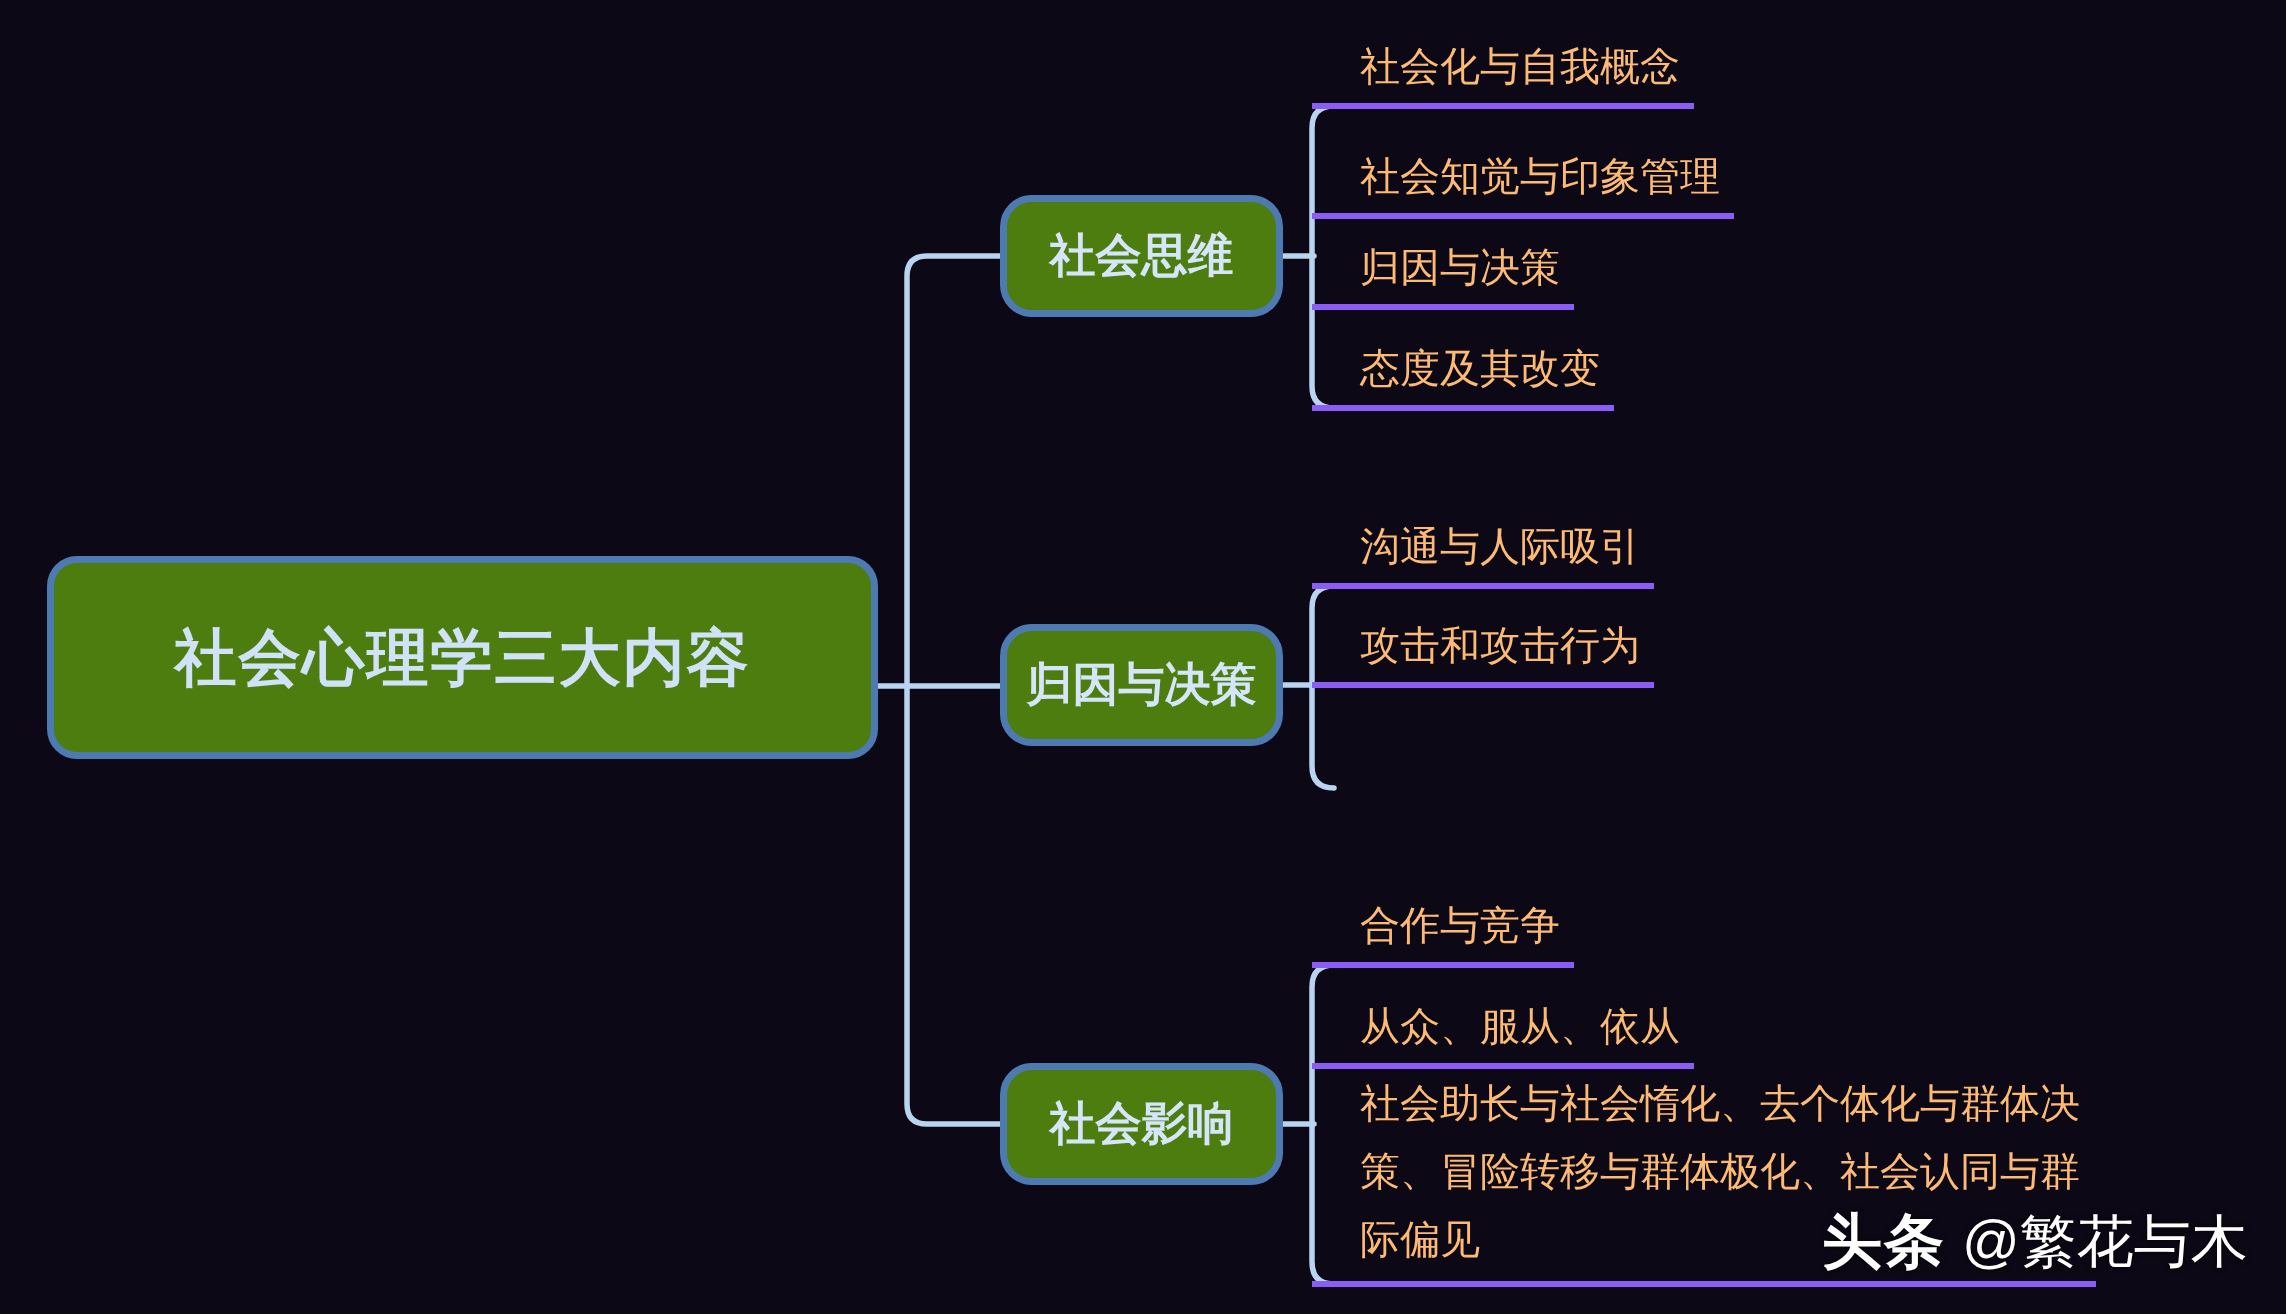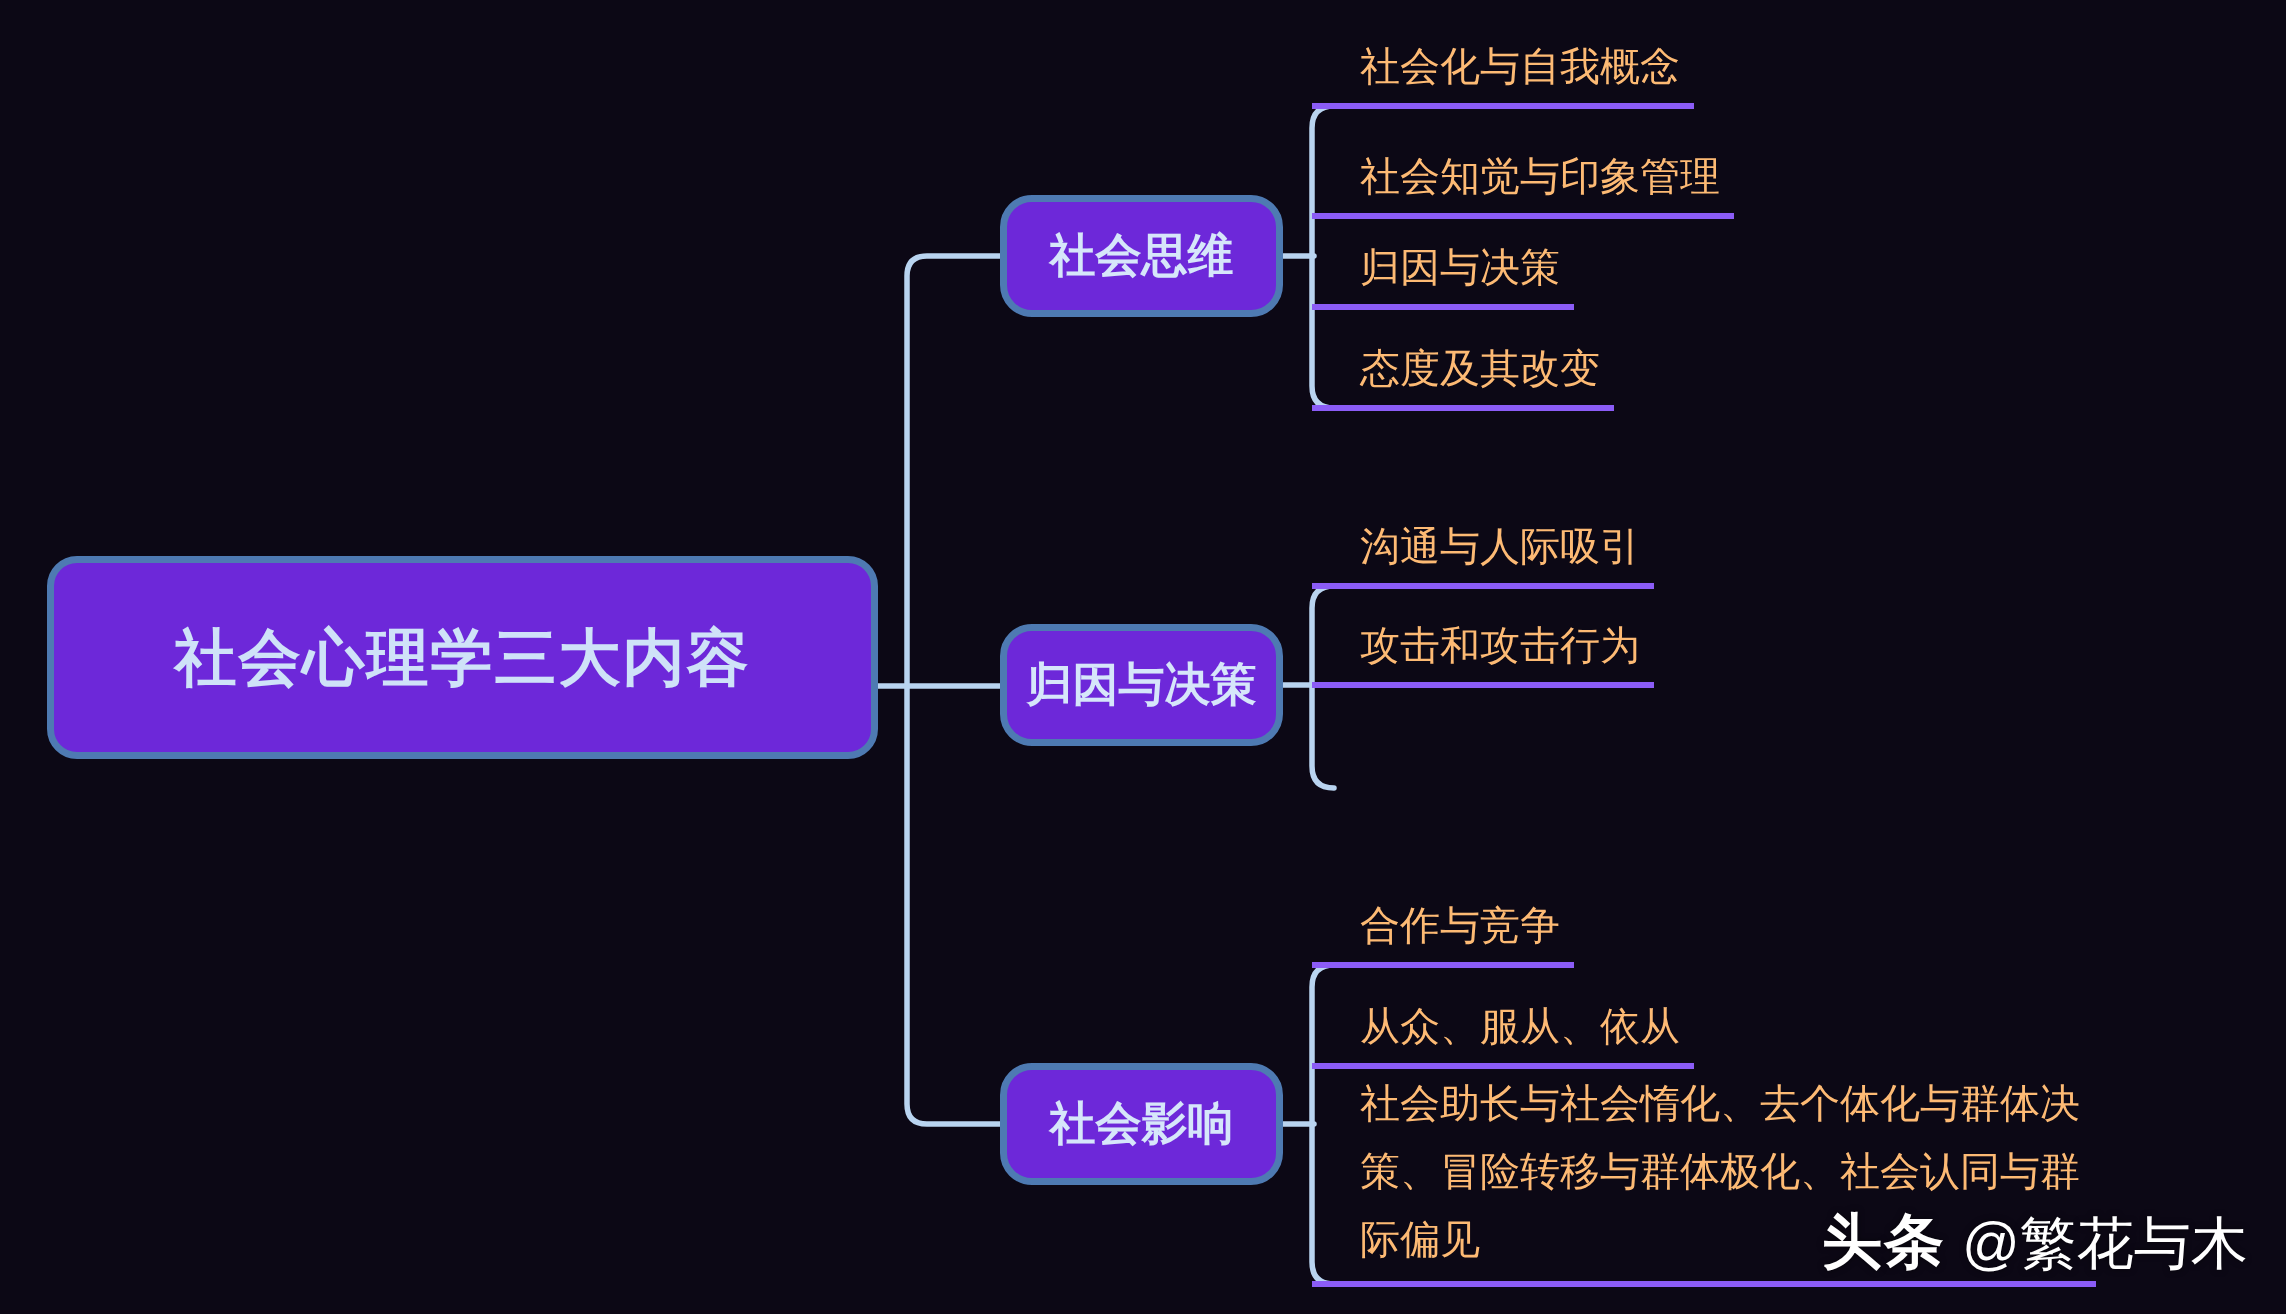--- a/index.html
+++ b/index.html
@@ -15,21 +15,21 @@
   }
   .connector-svg{
     position:absolute;left:0;top:0;width:2286px;height:1314px;
   }
   .connector-svg path{
     stroke:#b9d4f0;stroke-width:5.5;fill:none;stroke-linecap:round;
   }
   .node{
     position:absolute;
     box-sizing:border-box;
-    background:#6d28d9;
+    background:#4d7c0f;
     border:7px solid #4e7ab2;
     color:#d6e6fa;
     display:flex;align-items:center;justify-content:center;
     font-weight:bold;
     white-space:nowrap;
   }
   .root-node{
     left:47px;top:556px;width:831px;height:203px;
     border-radius:30px;
     font-size:62px;letter-spacing:2px;
@@ -53,21 +53,21 @@
   .leaf.multiline{
     white-space:normal;
     width:784px;
     line-height:68px;
     padding:0 0 8px 48px;
     word-break:break-all;
   }
   .watermark{
     position:absolute;
     left:1822px;top:1202px;
-    display:flex;align-items:flex-end;gap:16px;
+    display:flex;align-items:center;gap:16px;
     color:#ffffff;
     white-space:nowrap;
     z-index:5;
     text-shadow:0 0 6px rgba(0,0,0,0.55);
   }
   .watermark .brand{font-size:60px;font-weight:900;letter-spacing:2px;}
   .watermark .handle{font-size:57px;font-weight:400;}
 </style>
 </head>
 <body>

